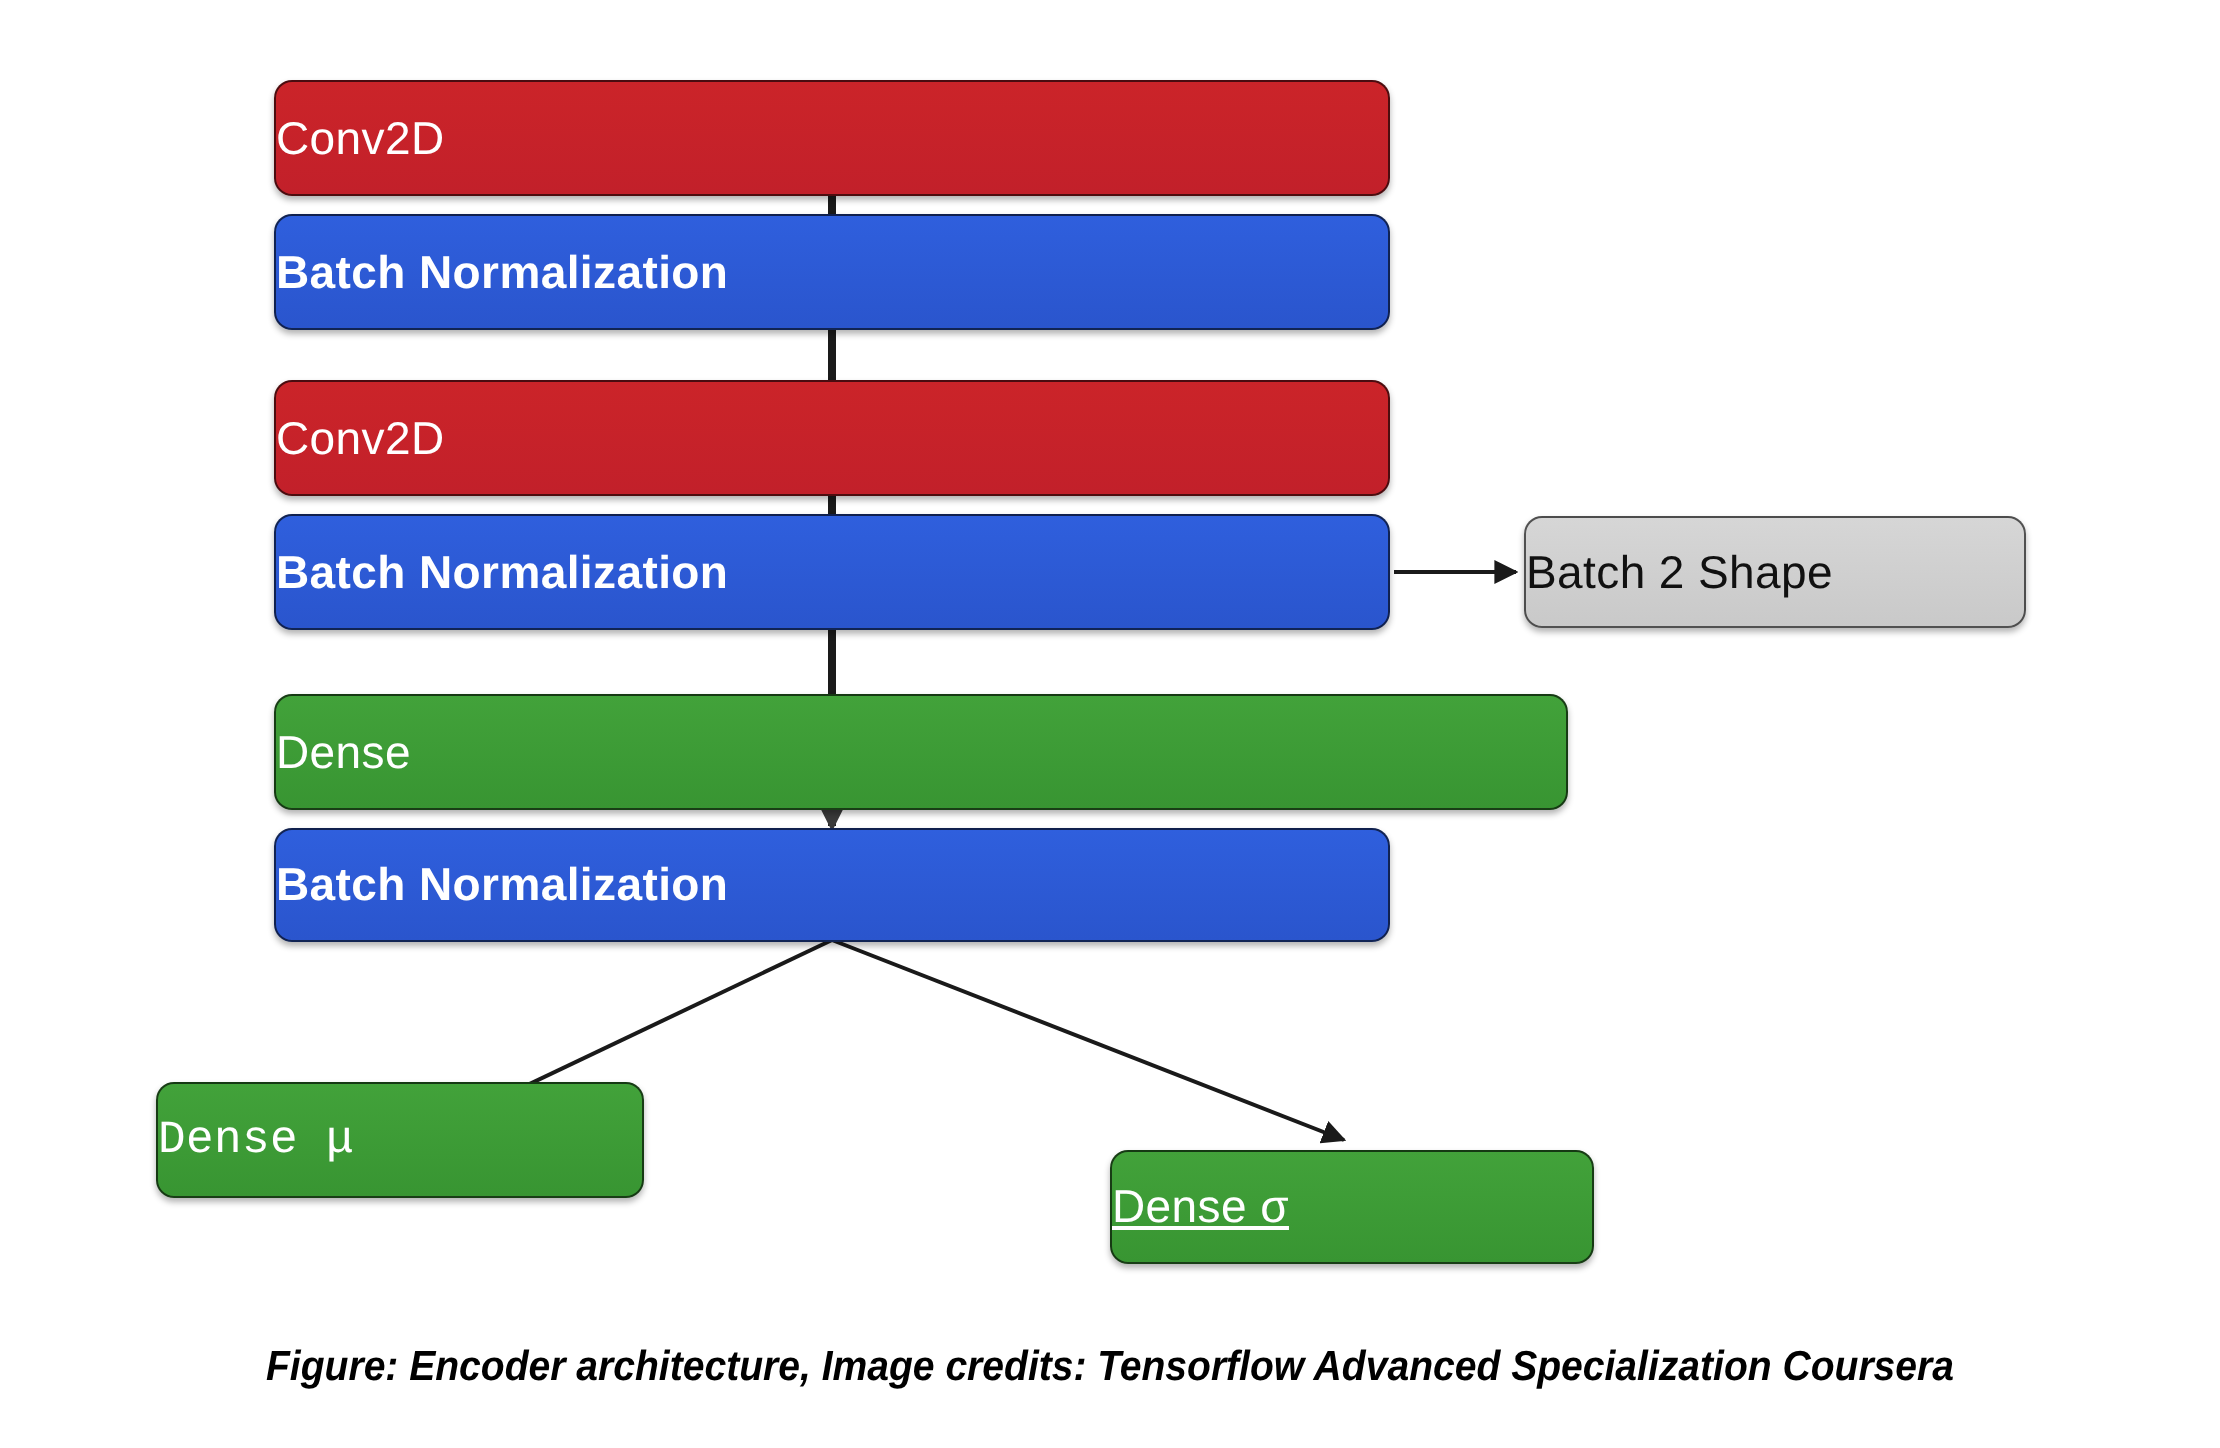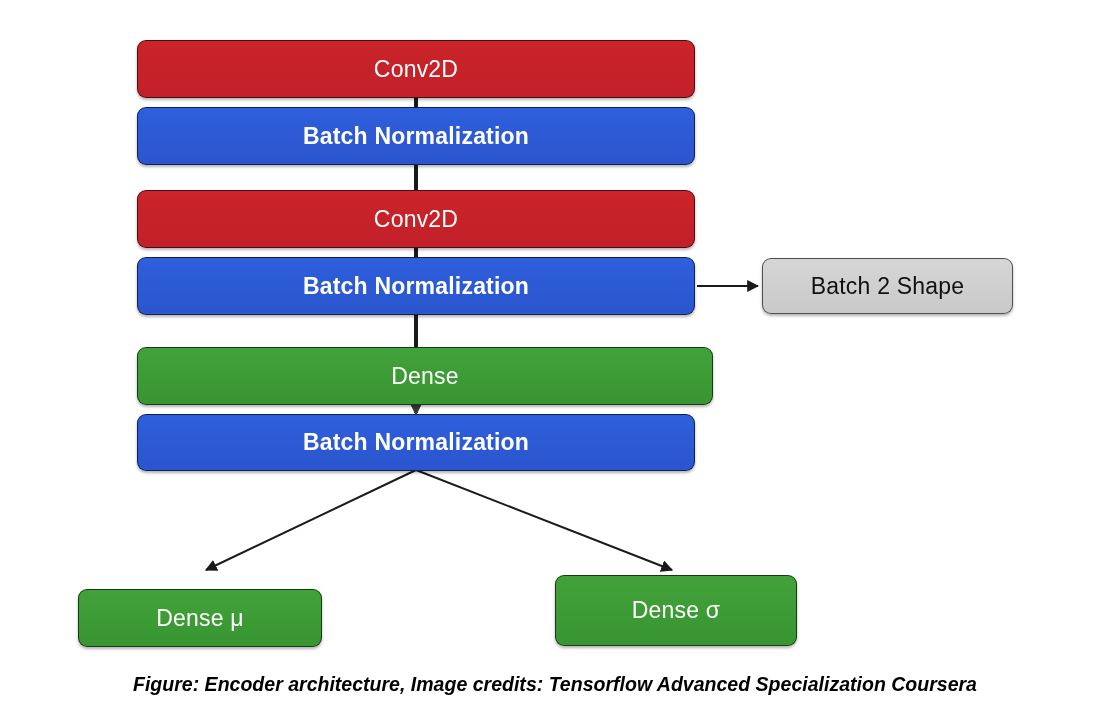--- a/index.html
+++ b/index.html
@@ -25,21 +25,20 @@
     width: 1110px;
     height: 724px;
     pointer-events: none;
   }
   .node {
     position: absolute;
     box-sizing: border-box;
     border-radius: 9px;
     display: flex;
     align-items: center;
-    justify-content: center;
     font-size: 23px;
     letter-spacing: 0.2px;
     line-height: 1;
     border: 1px solid rgba(0,0,0,0.62);
     box-shadow: 0 2px 3px rgba(0,0,0,0.30);
     z-index: 3;
   }
   .node-label {
     display: block;
     white-space: nowrap;
@@ -119,31 +118,31 @@
   </div>
 
   <div class="node blue" id="n-batchnorm_2" style="left: 137px; top: 257px; width: 558px; height: 58px;">
     <span class="node-label">Batch Normalization</span>
   </div>
 
   <div class="node gray" id="n-batch_2_shape" style="left: 762px; top: 258px; width: 251px; height: 56px;">
     <span class="node-label">Batch 2 Shape</span>
   </div>
 
-  <div class="node green" id="n-dense" style="left: 137px; top: 347px; width: 576px; height: 58px;">
+  <div class="node green" id="n-dense" style="left: 137px; top: 347px; width: 647px; height: 58px;">
     <span class="node-label">Dense</span>
   </div>
 
   <div class="node blue" id="n-batchnorm_3" style="left: 137px; top: 414px; width: 558px; height: 57px;">
     <span class="node-label">Batch Normalization</span>
   </div>
 
-  <div class="node green" id="n-dense_mu" style="left: 78px; top: 589px; width: 244px; height: 58px;">
+  <div class="node green" id="n-dense_mu" style="left: 78px; top: 541px; width: 244px; height: 58px; font-family: Liberation Mono, monospace;">
     <span class="node-label">Dense μ</span>
   </div>
 
-  <div class="node green" id="n-dense_sigma" style="left: 555px; top: 575px; width: 242px; height: 71px;">
+  <div class="node green" id="n-dense_sigma" style="left: 555px; top: 575px; width: 242px; height: 57px; text-decoration: underline;">
     <span class="node-label">Dense σ</span>
   </div>
 
   <div class="caption">Figure: Encoder architecture, Image credits: Tensorflow Advanced Specialization Coursera</div>
 
 </div>
 
 </body></html>

